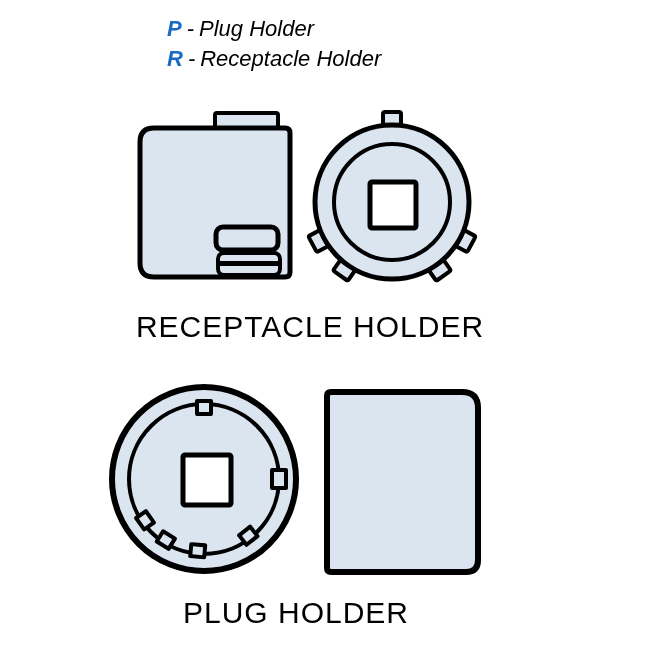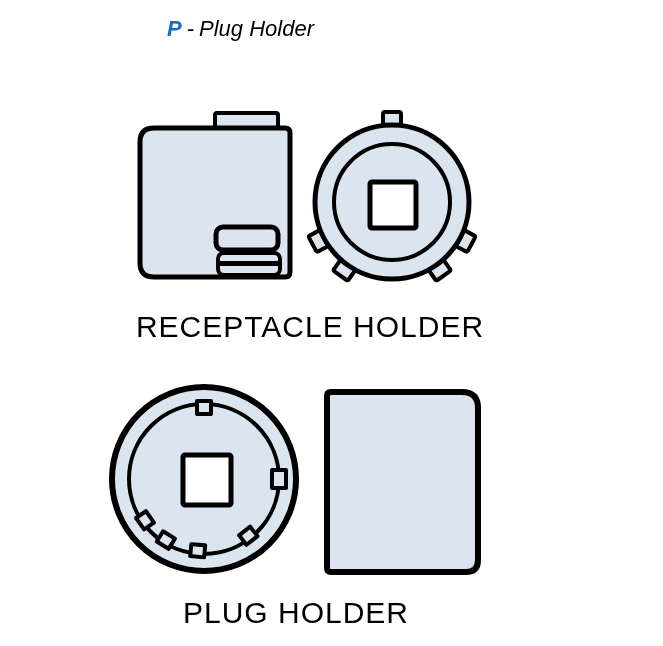--- a/index.html
+++ b/index.html
@@ -51,20 +51,23 @@
 </style>
 </head>
 <body>
 
 <div class="page">
 
   <div class="legend">
     <div class="legend-line">
       <span class="legend-key">P</span><span class="legend-sep">-</span><span class="legend-label">Plug Holder</span>
     </div>
+    <div class="legend-line">
+      <span class="legend-key">R</span><span class="legend-sep">-</span><span class="legend-label">Receptacle Holder</span>
+    </div>
   </div>
 
   <svg class="fig fig-receptacle-side" width="162" height="178" viewBox="0 0 162 178">
 
     <rect class="shape" x="81" y="5" width="63" height="22" rx="2" stroke-width="4"></rect>
 
     <path class="shape" stroke-width="5" d="M 20 20 H 151 Q 156 20 156 25 V 164 Q 156 169 151 169 H 20 Q 6 169 6 155 V 34 Q 6 20 20 20 Z"></path>
 
     <rect class="shape" x="82" y="119" width="62" height="23" rx="7" stroke-width="5"></rect>
 

